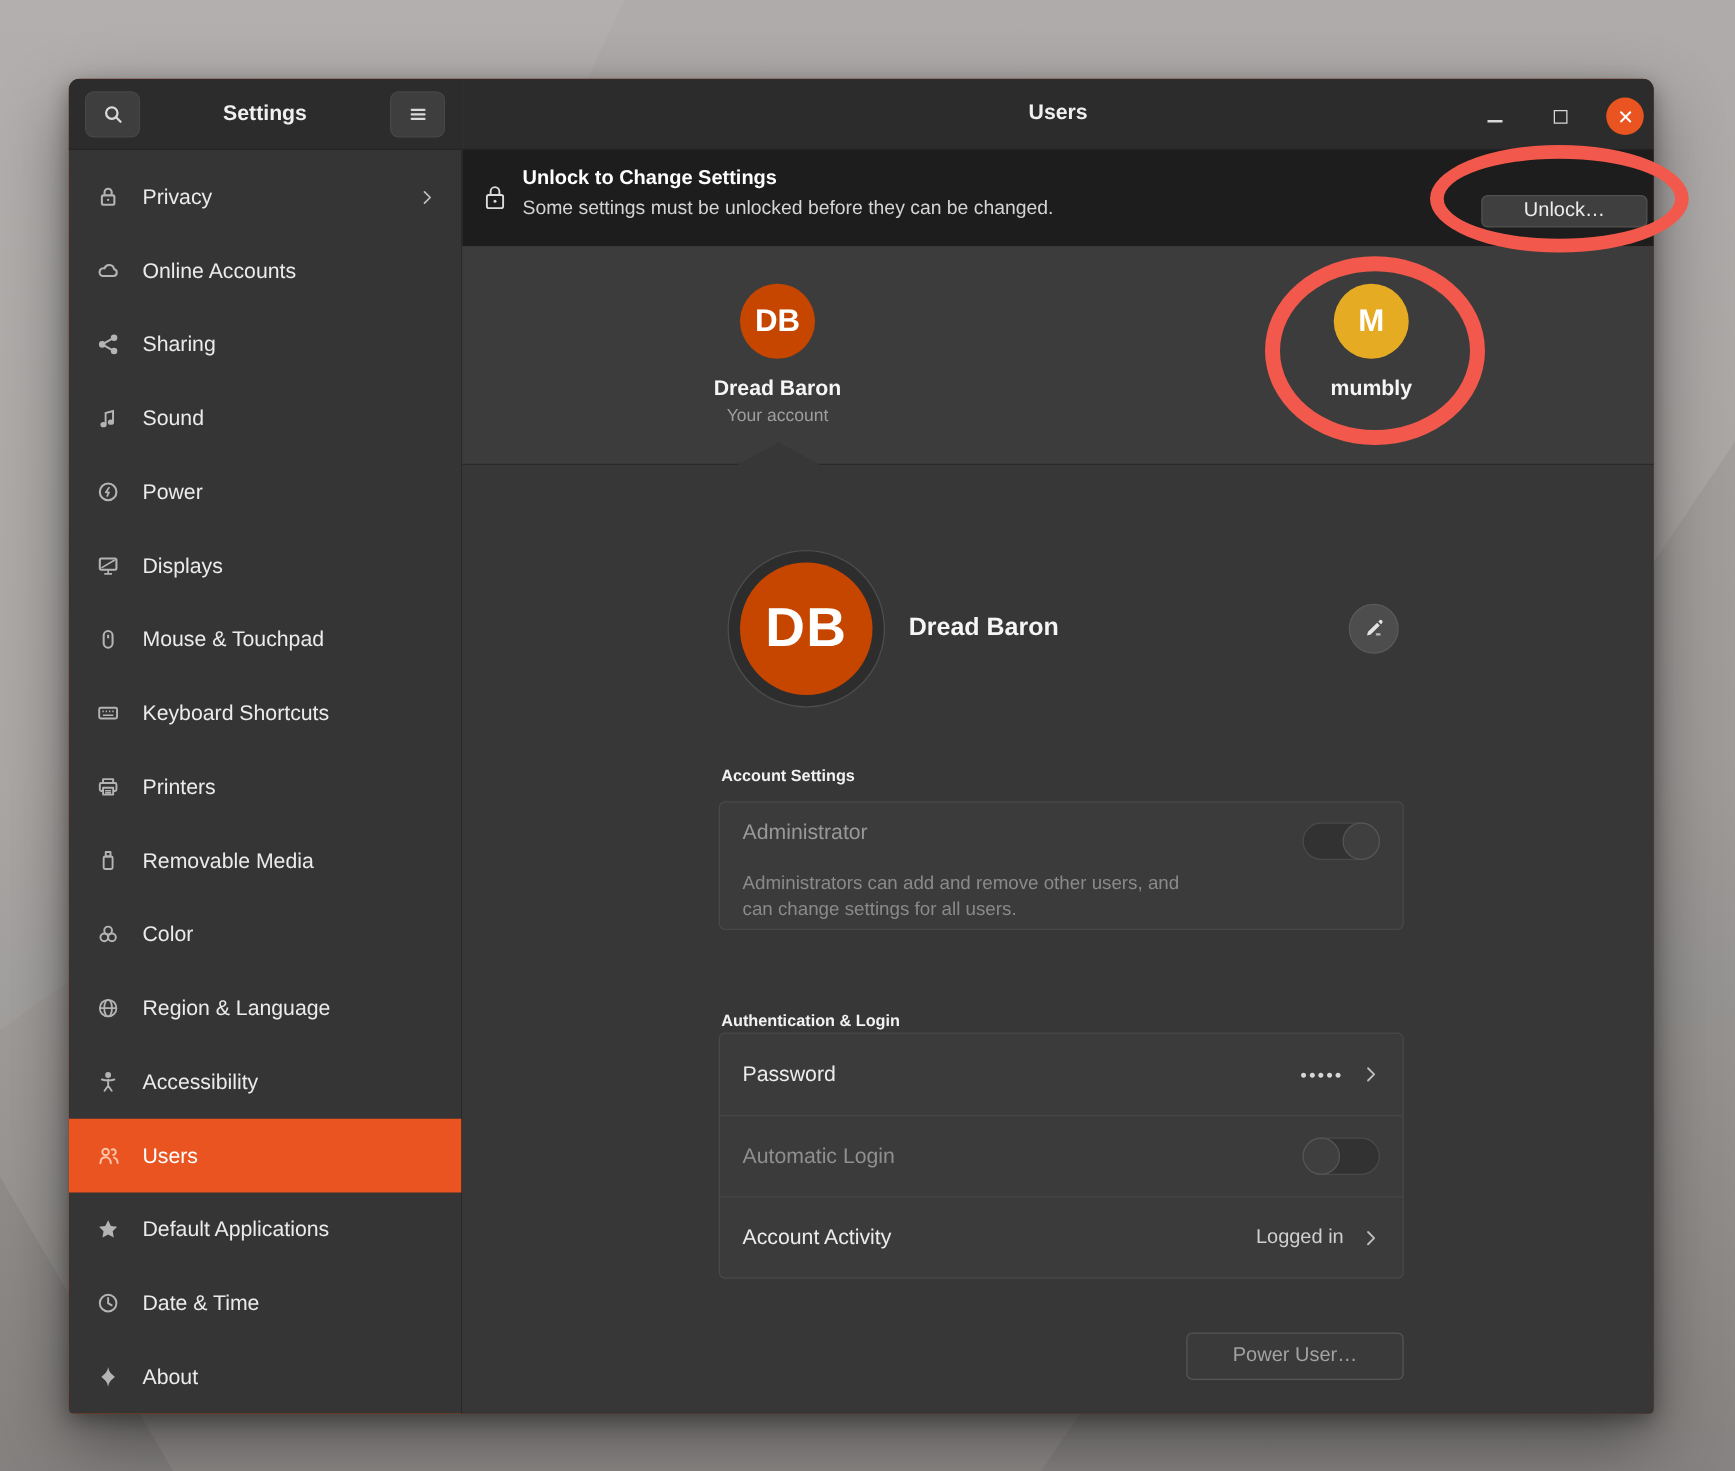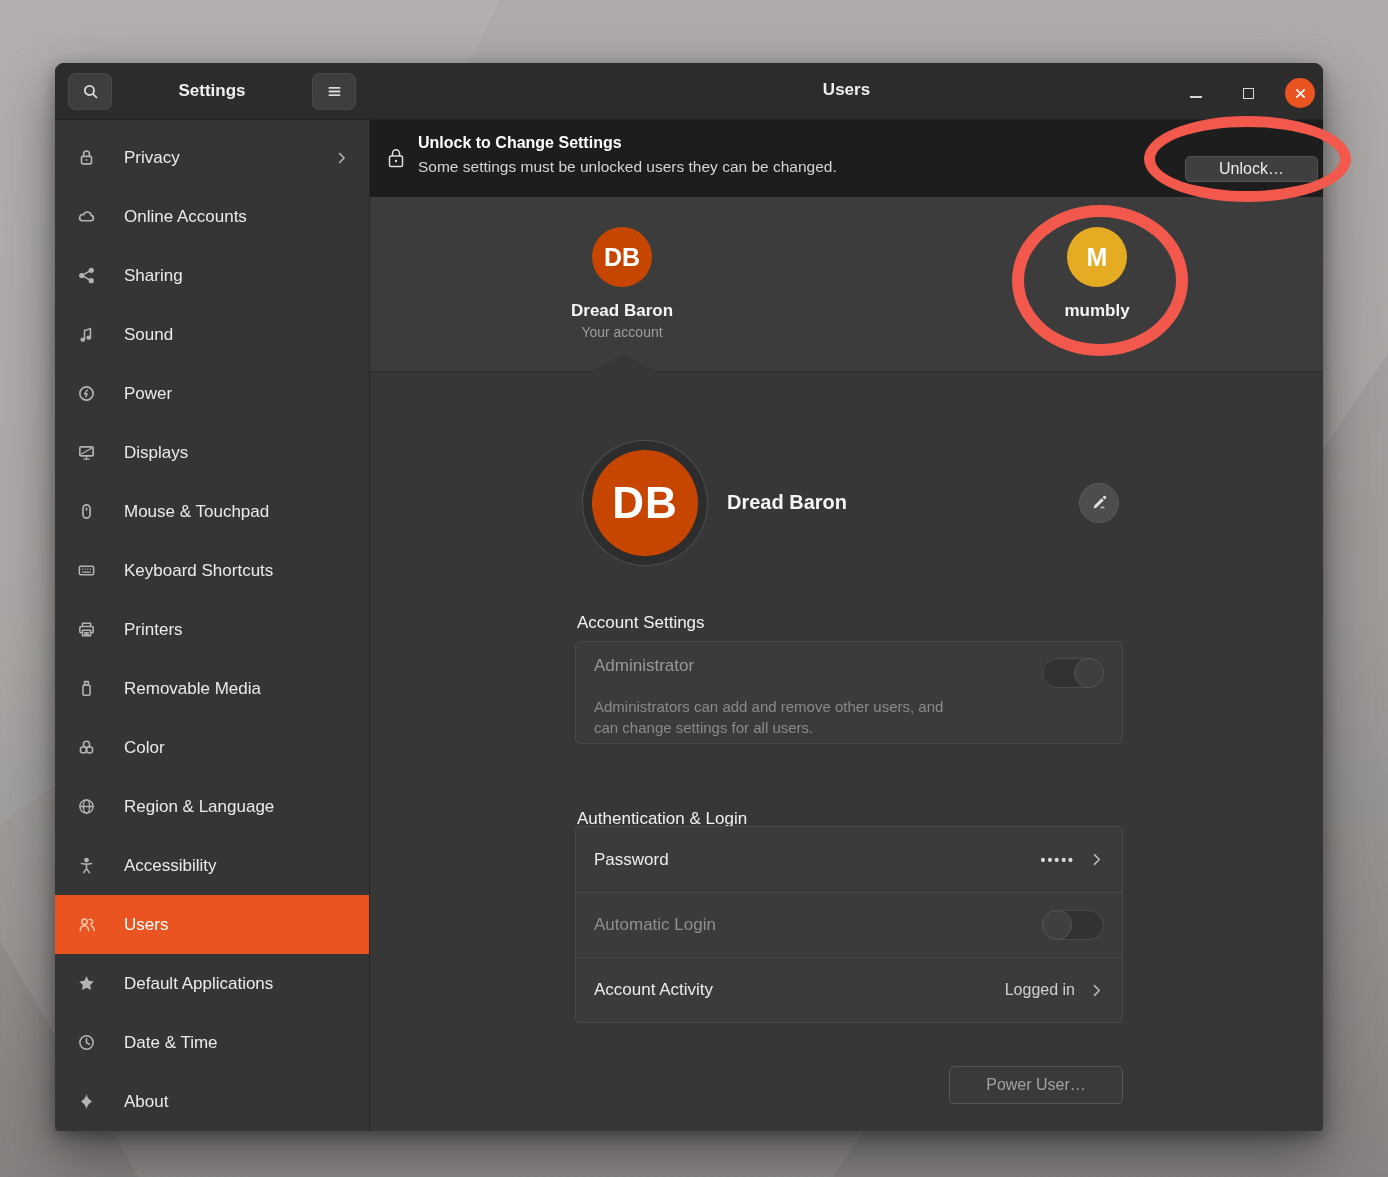--- a/index.html
+++ b/index.html
@@ -28,21 +28,21 @@
   
   .sidebar { left:0; top:0; width:315px; height:1068px; background:#353535; border-right:1px solid #262626; }
   .sidebar-header { left:0; top:0; width:100%; height:57px; background:#2c2c2c; border-bottom:1px solid #242424;
     display:flex; align-items:center; justify-content:space-between; padding:0 13px; }
   .hdr-btn { width:44px; height:37px; border-radius:7px; background:#3e3e3e; border:1px solid #474747;
     display:flex; align-items:center; justify-content:center; color:#d9d9d9; }
   .sidebar-title { font-size:17px; font-weight:bold; color:#f0f0f0; }
   .sidebar-list { left:0; top:65px; width:100%; }
   .srow { height:59px; display:flex; align-items:center; padding:0 18px 0 22px; color:#ebebeb; cursor:default; }
   .srow .icn { width:19px; height:19px; color:#b4b4b4; flex:0 0 19px; }
-  .srow .slbl { font-size:17px; margin-left:28px; }
+  .srow .slbl { font-size:17px; margin-left:18px; }
   .srow .chev { margin-left:auto; width:14px; height:14px; color:#bdbdbd; }
   .srow.selected { color:#ffffff; }
   .srow.selected .icn { color:#ffc5ad; }
 
   
   .content { left:315px; top:0; width:953px; height:1068px; background:#373737; }
 
   .titlebar { left:0; top:0; width:100%; height:57px; background:#2c2c2c; border-bottom:1px solid #242424; }
   .win-title { left:0; right:0; top:17px; text-align:center; font-size:17px; font-weight:bold; color:#f0f0f0; }
   .ctrl { top:15px; width:30px; height:30px; display:flex; align-items:center; justify-content:center; color:#d8d8d8; }
@@ -77,21 +77,21 @@
   .panel { left:0; top:309px; width:100%; height:759px; background:#373737; }
 
   .big-avatar-ring { left:213px; top:69px; width:124px; height:124px; border-radius:50%;
     background:#2d2d2d; box-shadow:0 0 0 1px #4e4e4e; display:flex; align-items:center; justify-content:center; }
   .big-avatar { width:106px; height:106px; border-radius:50%; display:flex; align-items:center; justify-content:center;
     color:#fff; font-size:44px; font-weight:bold; letter-spacing:1px; }
   .profile-name { left:357px; top:119px; font-size:20px; font-weight:bold; color:#f5f5f5; }
   .edit-btn { left:709px; top:111px; width:40px; height:40px; border-radius:50%; background:#4d4d4d; border:1px solid #5a5a5a;
     display:flex; align-items:center; justify-content:center; color:#e4e4e4; }
 
-  .section-h { font-size:17px; font-weight:normal; color:#f2f2f2; }
+  .section-h { font-size:13px; font-weight:bold; color:#f2f2f2; }
   .sec-account { left:207px; top:241px; }
   .sec-auth { left:207px; top:426px;margin-top:11px; }
 
   .card { left:205px; width:548px; background:#3b3b3b; border:1px solid #494949; border-radius:5px; }
   .card-admin { top:269px; height:103px; padding:14px 18px; }
   .admin-label { font-size:17px; color:#989898; }
   .admin-desc { margin-top:8px; font-size:15px; line-height:21px; color:#8a8a8a; max-width:430px; }
   .card-auth { top:454px; height:197px; }
   .arow { height:65px; display:flex; align-items:center; padding:0 18px;text-align:center; }
   .arow + .arow { border-top:1px solid #464646; }
@@ -372,21 +372,21 @@
             <use href="#i-close-x"></use>
           </svg>
       </div>
     </div>
 
     <div class="banner abs">
       <svg class="lock abs" viewBox="0 0 18 22">
           <use href="#i-banner-lock"></use>
         </svg>
       <div class="banner-title abs">Unlock to Change Settings</div>
-      <div class="banner-sub abs">Some settings must be unlocked users they can be changed.</div>
+      <div class="banner-sub abs">Some settings must be unlocked before they can be changed.</div>
       <div class="unlock-btn abs">Unlock…</div>
     </div>
 
     <div class="carousel abs">
       <div class="caro-item me abs">
         <div class="avatar-sm" style="background-color: rgb(198, 70, 0);">
           <span>DB</span>
         </div>
         <div class="caro-name">Dread Baron</div>
         <div class="caro-sub">Your account</div>

